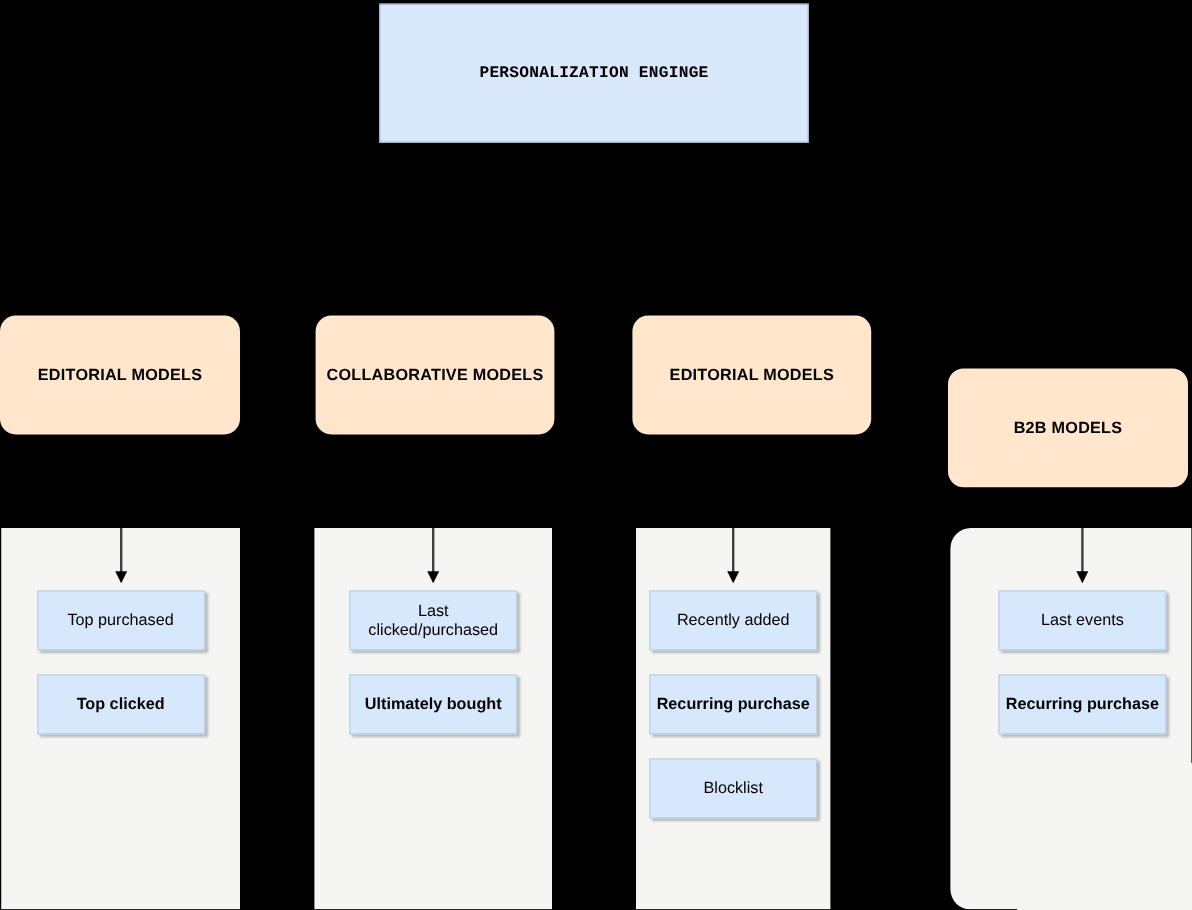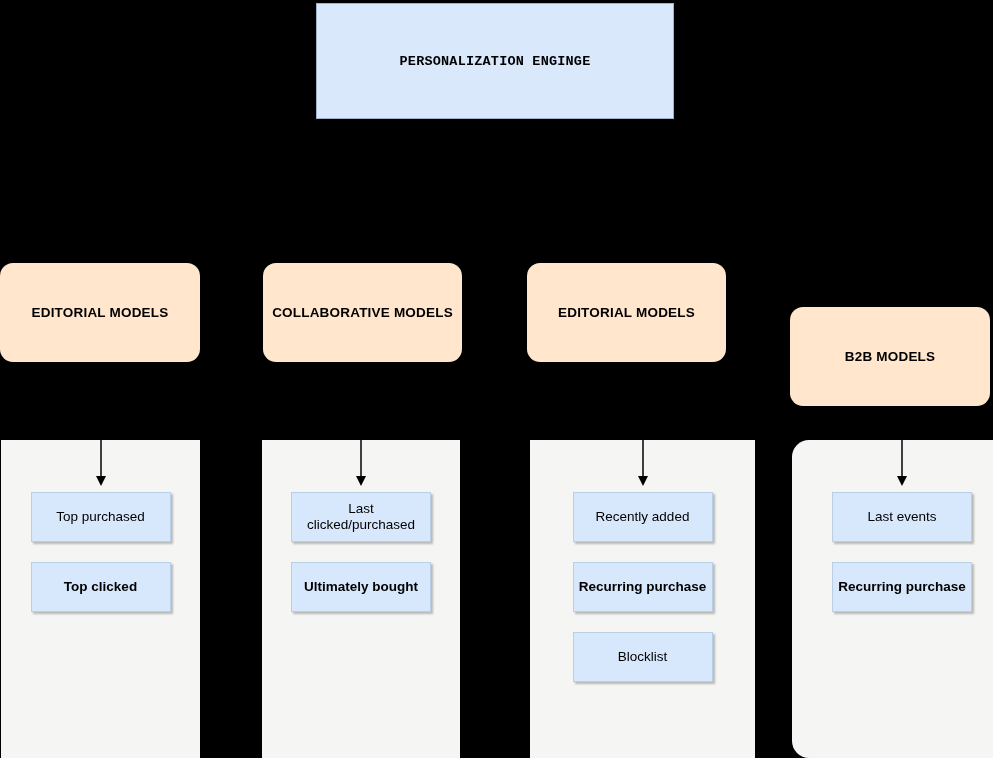--- a/index.html
+++ b/index.html
@@ -61,21 +61,21 @@
   
   .group {
     position: absolute;
     top: 440px;
     height: 318px;
     background: #f5f5f4;
     box-sizing: border-box;
   }
   .grp-1 { left: 1px;   width: 199px; }
   .grp-2 { left: 262px; width: 198px; }
-  .grp-3 { left: 530px; width: 225px; }
+  .grp-3 { left: 530px; width: 162px; }
   .grp-4 { left: 792px; width: 220px; border-radius: 17px; }
 
   
   .arrow {
     position: absolute;
     left: 50%;
     top: 0;
     transform: translateX(-50%);
     display: flex;
     flex-direction: column;

